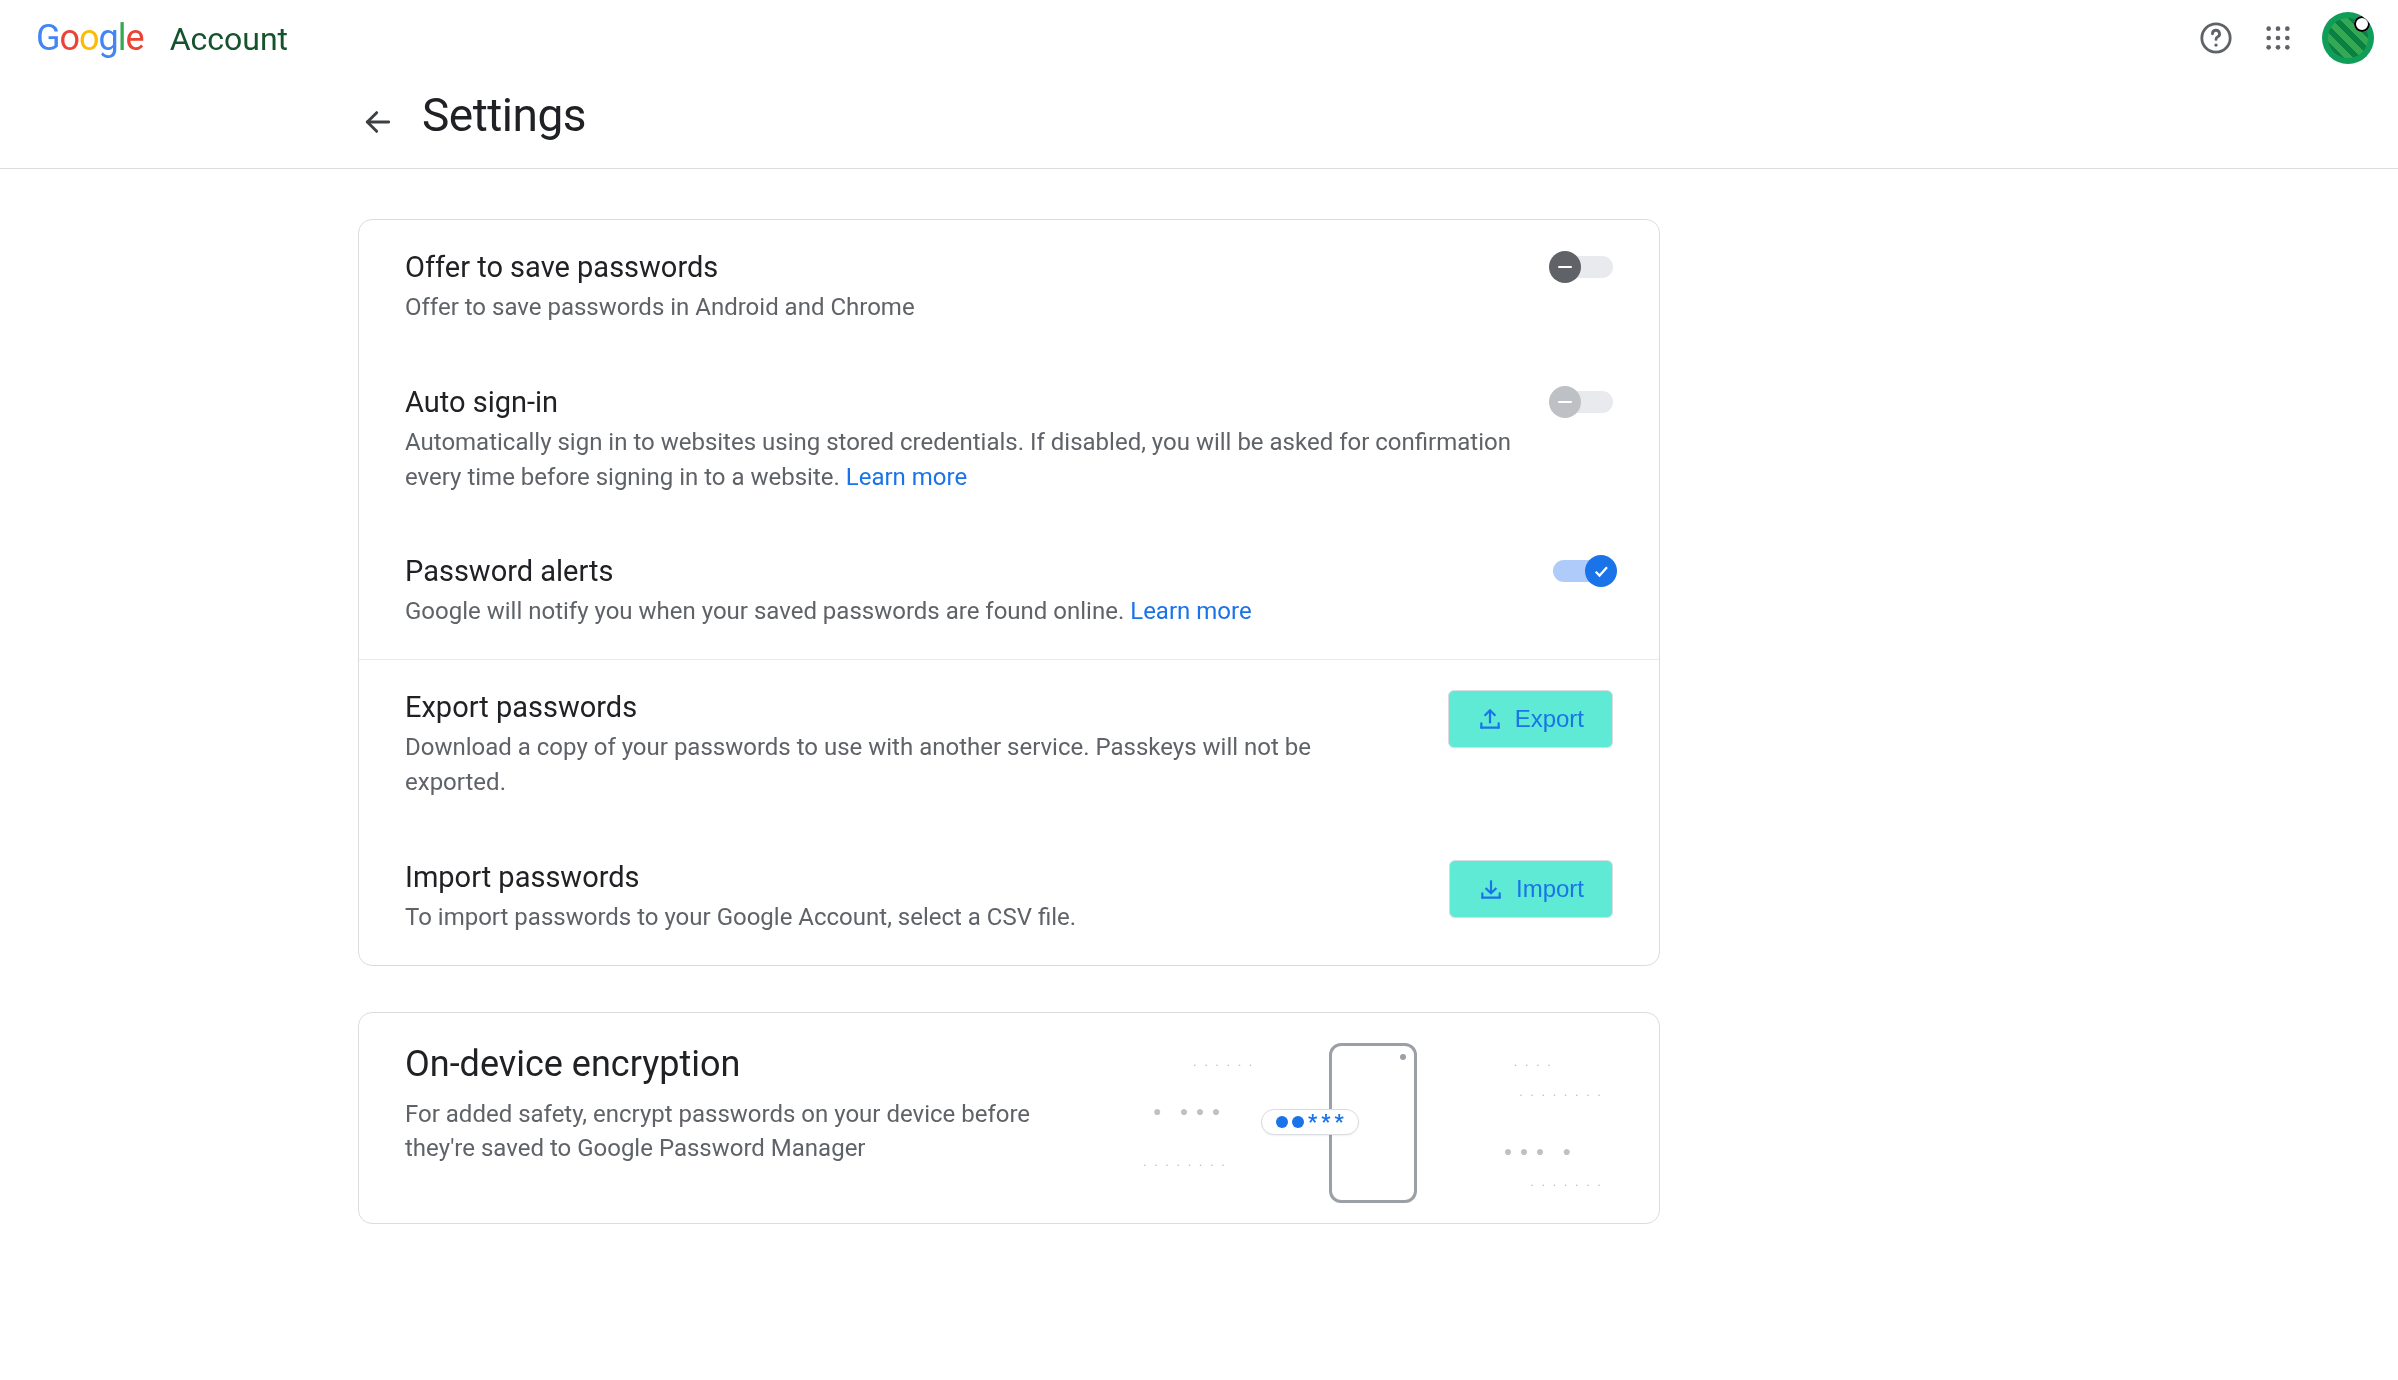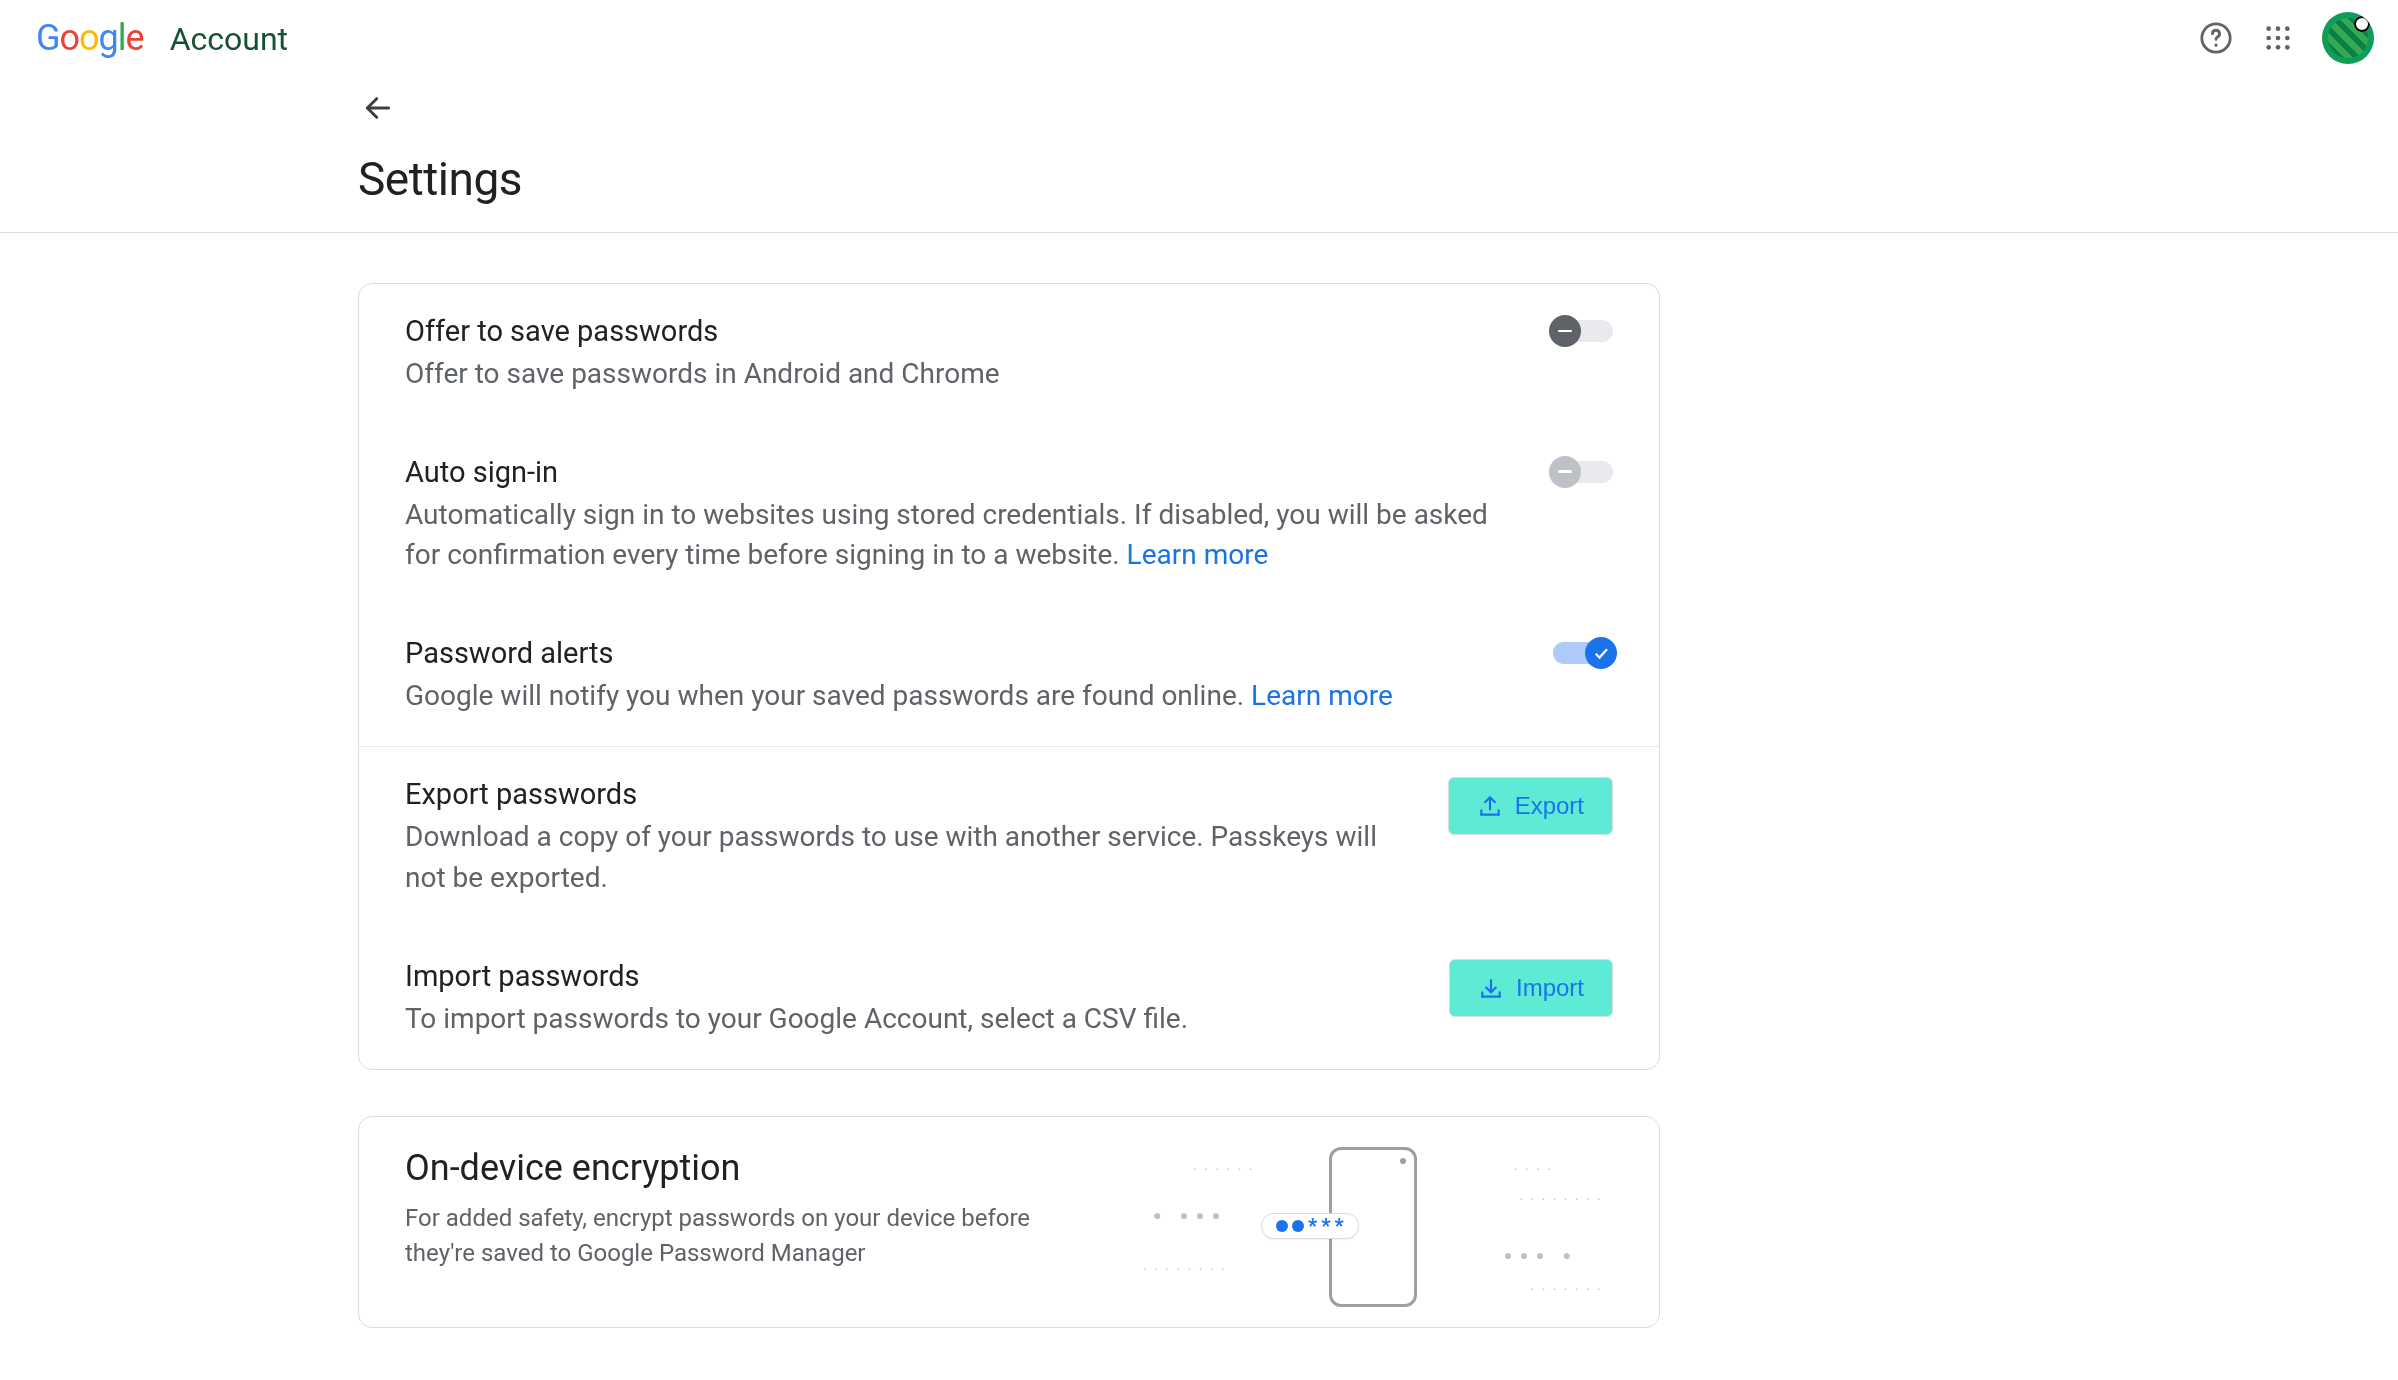--- a/index.html
+++ b/index.html
@@ -71,25 +71,24 @@
   }
   .avatar-ball{
     position:absolute; top:4px; right:4px; width:16px; height:16px;
     background:#fff; border-radius:50%;
     box-shadow: inset 0 0 0 2px #000;
   }
 
   
   .title-row {
     display: flex;
-    align-items: flex-start;
+    align-items: flex-end;
     gap: 24px;
     padding: 18px 0 26px 358px;
     border-bottom: 1px solid #dadce0;
-    flex-direction: column;
   }
   .back-btn {
     width: 40px; height:40px;
     display:flex; align-items:center; justify-content:center;
     color:#3c4043;
     cursor:pointer;
   }
   .page-title {
     font-size: 46px;
     font-weight: 400;
@@ -119,21 +118,21 @@
   .row + .row.divider-before {
     border-top: 1px solid #e8eaed;
   }
   .row h3 {
     font-size: 29px;
     font-weight: 400;
     color: #202124;
     margin-bottom: 6px;
   }
   .row p {
-    font-size: 28px;
+    font-size: 24px;
     color: #5f6368;
     line-height: 1.45;
     max-width: 1180px;
   }
   .row p a {
     color: #1a73e8;
     text-decoration: none;
   }
 
   

